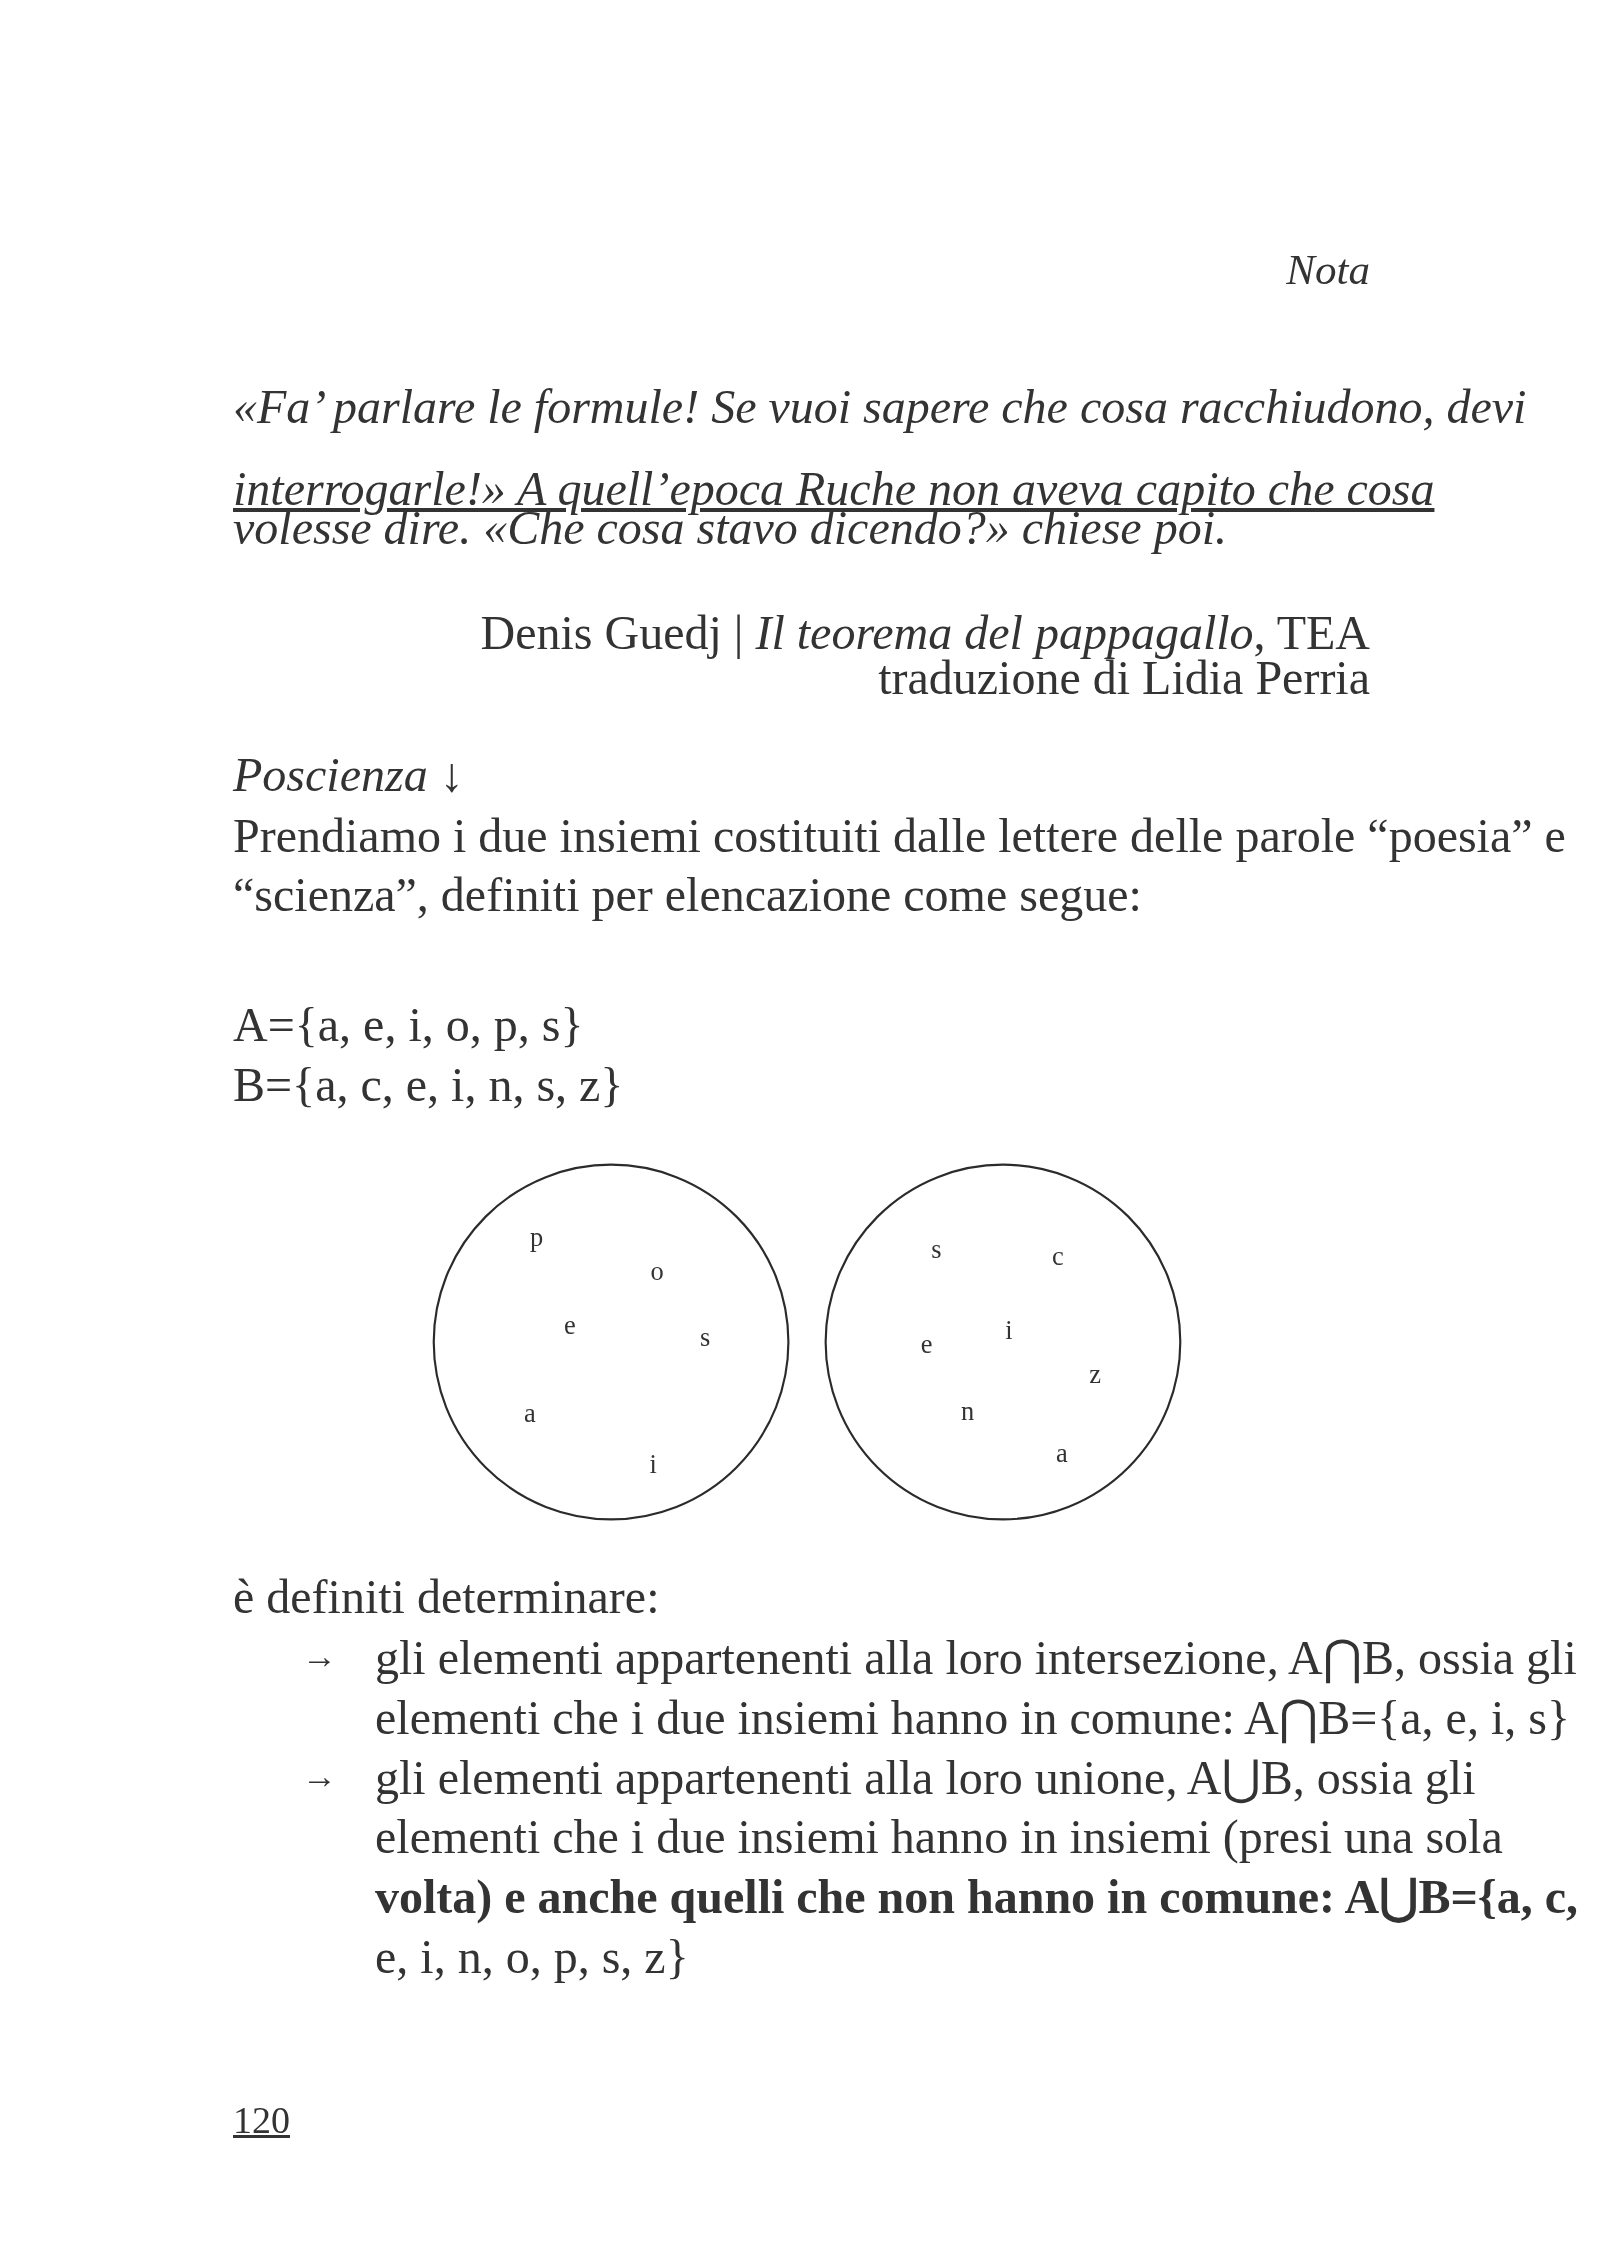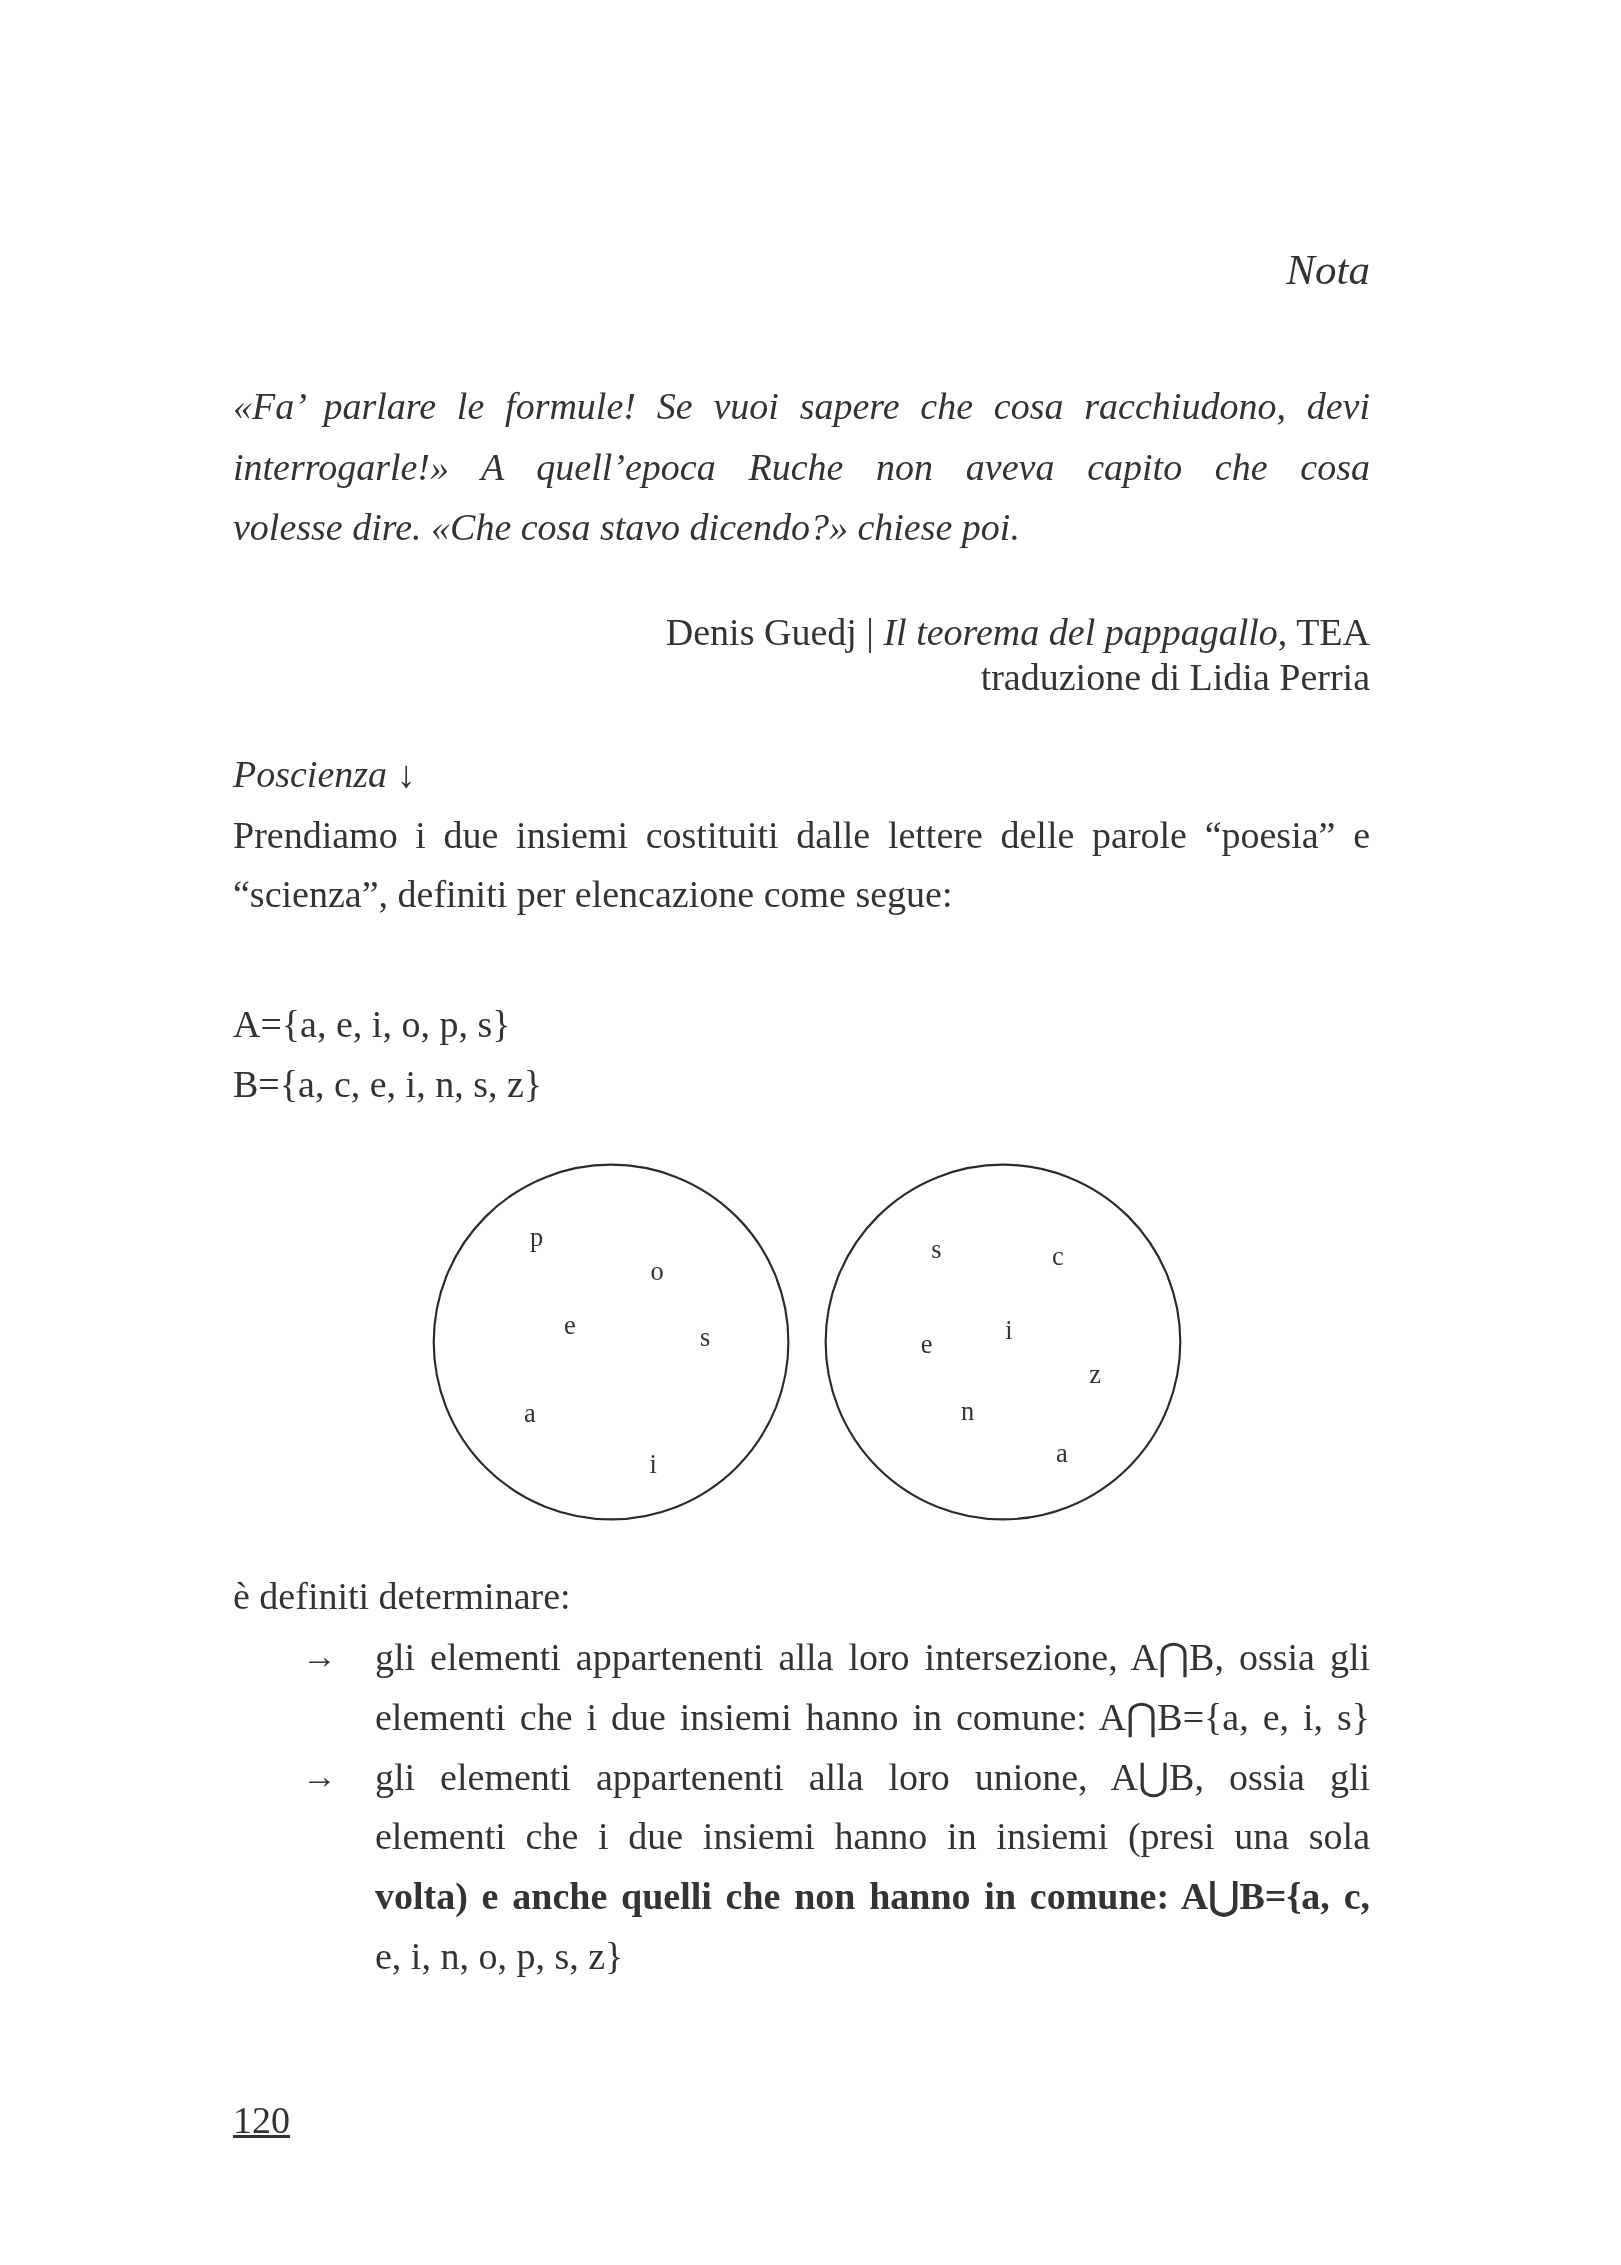--- a/index.html
+++ b/index.html
@@ -18,21 +18,21 @@
     .page {
       position: absolute;
       left: 0; top: 0;
       width: 1621px;
       height: 2142px;
       background: #ffffff;
     }
     .line {
       position: absolute;
       white-space: nowrap;
-      font-size: 38px;
+      font-size: 48px;
       line-height: 45px;
     }
     .italic { font-style: italic; text-align: right; }
     .justify {
       left: 233px;
       width: 1137px;
       text-align: justify;
       text-align-last: justify;
     }
     .left { left: 233px; }
@@ -79,21 +79,21 @@
   </style>
 </head>
 <body>
 
 <div class="page">
 
   <div class="line section-title" style="top:247px;">Nota</div>
 
   <div>
     <div class="line italic justify" style="top:384px;">«Fa’ parlare le formule! Se vuoi sapere che cosa racchiudono, devi</div>
-    <div class="line italic justify" style="top:445px;">interrogarle!» A quell’epoca Ruche non aveva  capito che cosa</div>
+    <div class="line italic justify" style="top:466px;text-decoration:underline;">interrogarle!» A quell’epoca Ruche non aveva  capito che cosa</div>
     <div class="line italic left" style="top:505px;">volesse dire. «Che cosa stavo dicendo?» chiese poi.</div>
 
     <div class="line right-aligned" style="top:610px;">
       <span>Denis Guedj | </span><span class="italic">Il teorema del pappagallo</span><span>, TEA</span>
     </div>
     <div class="line right-aligned" style="top:655px;">traduzione di Lidia  Perria</div>
   </div>
 
   <div class="line left" style="top:752px;">
     <span class="italic">Poscienza</span>

